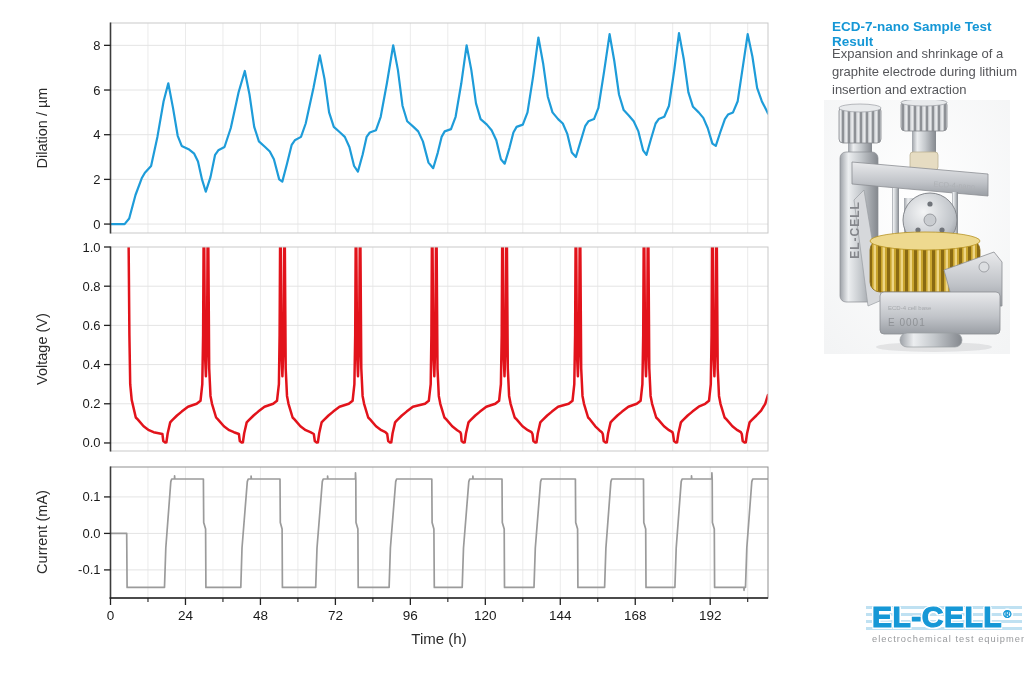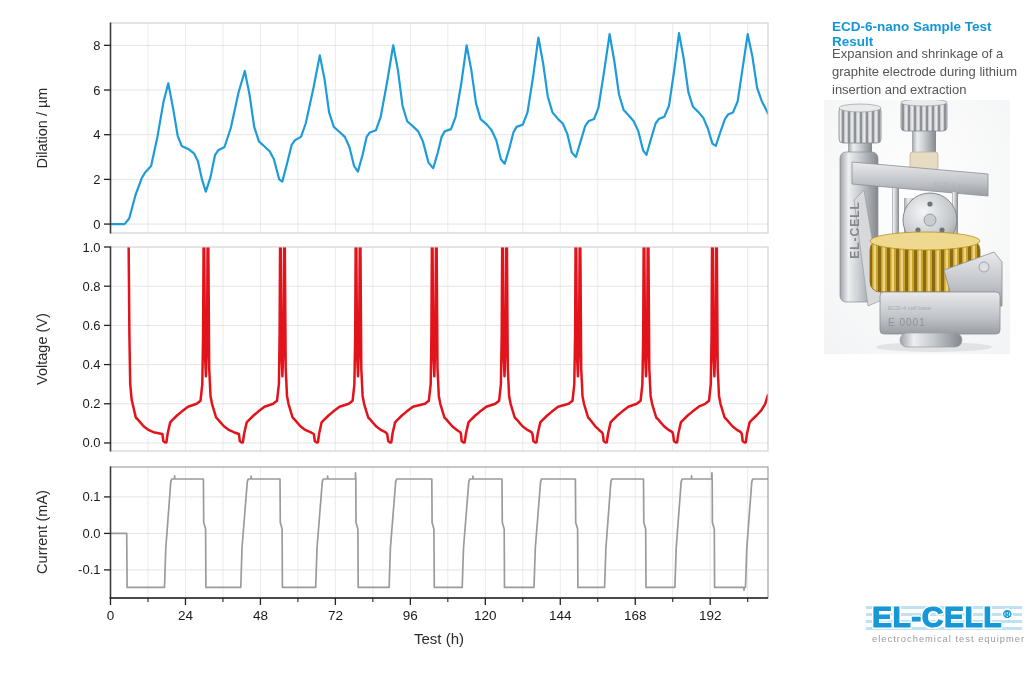--- a/index.html
+++ b/index.html
@@ -183,25 +183,25 @@
           <text x="710.2149643705463" y="162" text-anchor="middle" font-size="13.5" fill="#1a1a1a">192</text>
         </g>
         <clipPath id="clip2">
           <rect x="110.5" y="9" width="657.5" height="131"></rect>
         </clipPath>
       </svg>
 
     <div class="ylab" style="top:128px">Dilation / µm</div>
     <div class="ylab" style="top:349px">Voltage (V)</div>
     <div class="ylab" style="top:532px">Current (mA)</div>
-    <div class="xlab">Test (h)</div>
+    <div class="xlab">Time (h)</div>
   </div>
 
   <div class="side">
-    <div class="side-title" style="color: rgb(21, 151, 214);">ECD-6-nano Sample Test Result</div>
+    <div class="side-title" style="color: rgb(21, 151, 214);">ECD-7-nano Sample Test Result</div>
     <div class="side-desc">Expansion and shrinkage of a graphite electrode during lithium insertion and extraction</div>
 
     <svg class="device" viewBox="0 0 186 254">
       <defs>
         <radialGradient id="bgg" cx="50%" cy="40%" r="75%">
           <stop offset="0%" stop-color="#ffffff"></stop>
             <stop offset="100%" stop-color="#f3f4f5"></stop>
         </radialGradient>
         <linearGradient id="silv" x1="0" y1="0" x2="1" y2="0">
           <stop offset="0%" stop-color="#9ea2a8"></stop>

